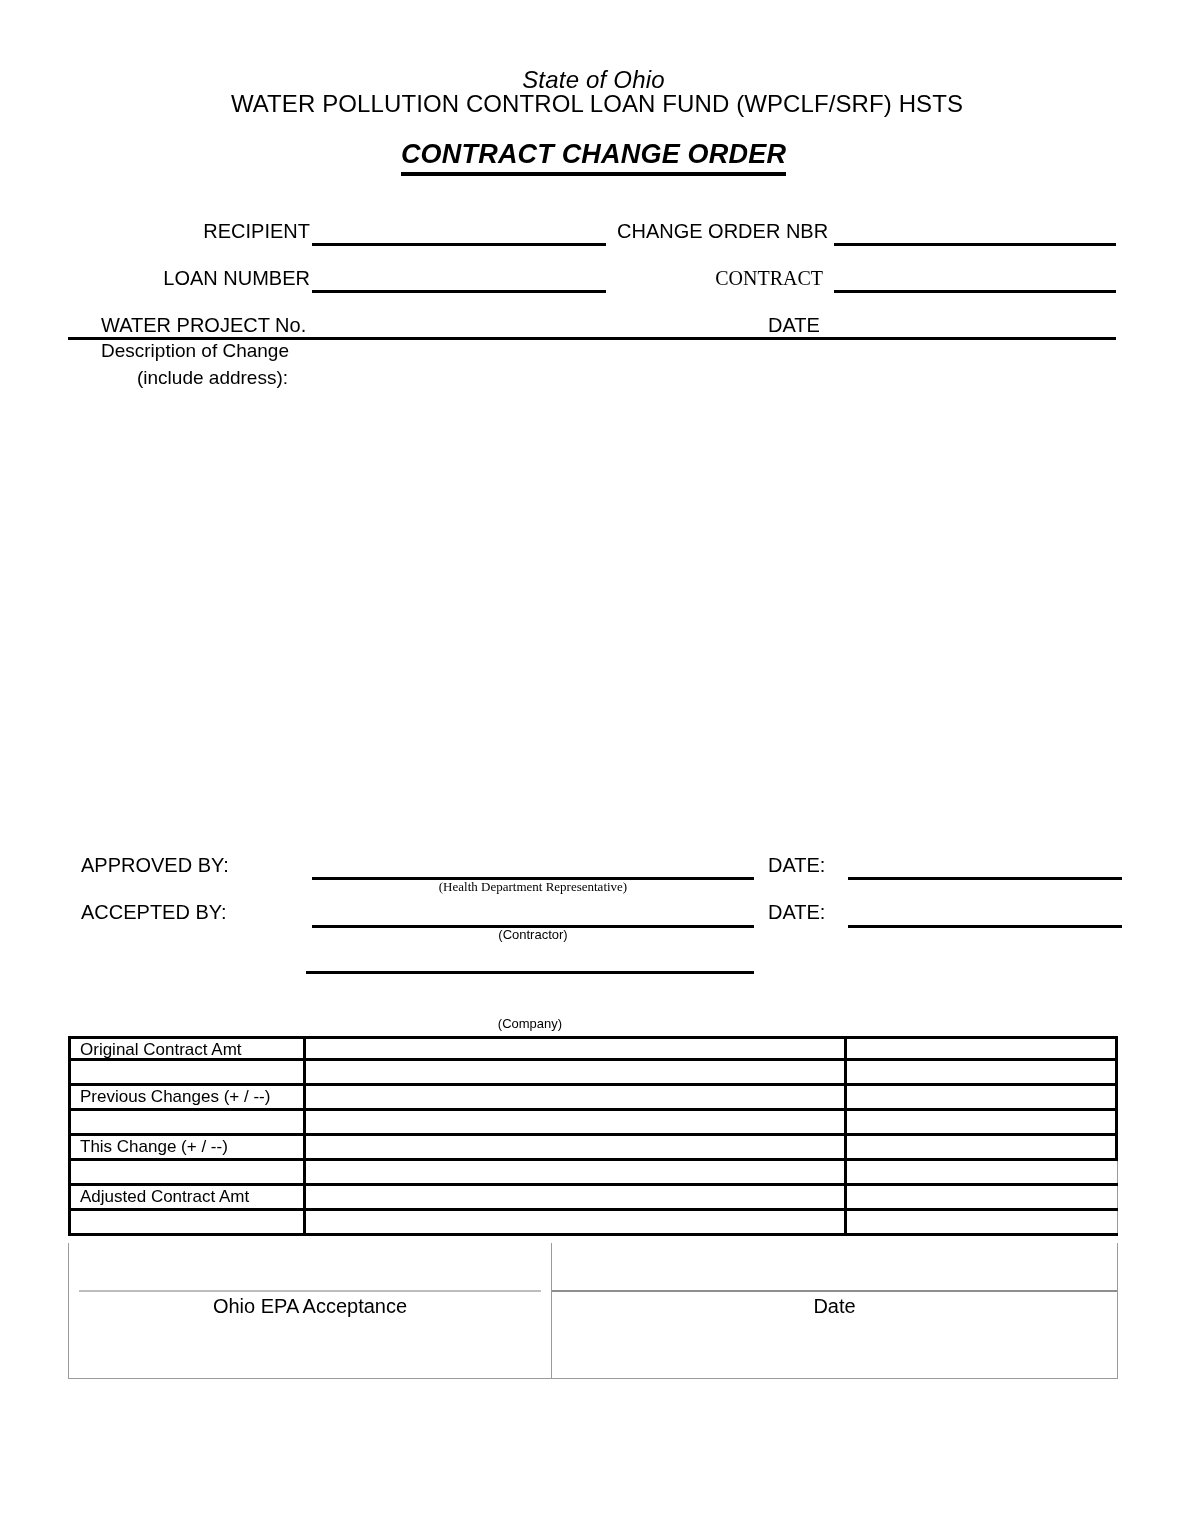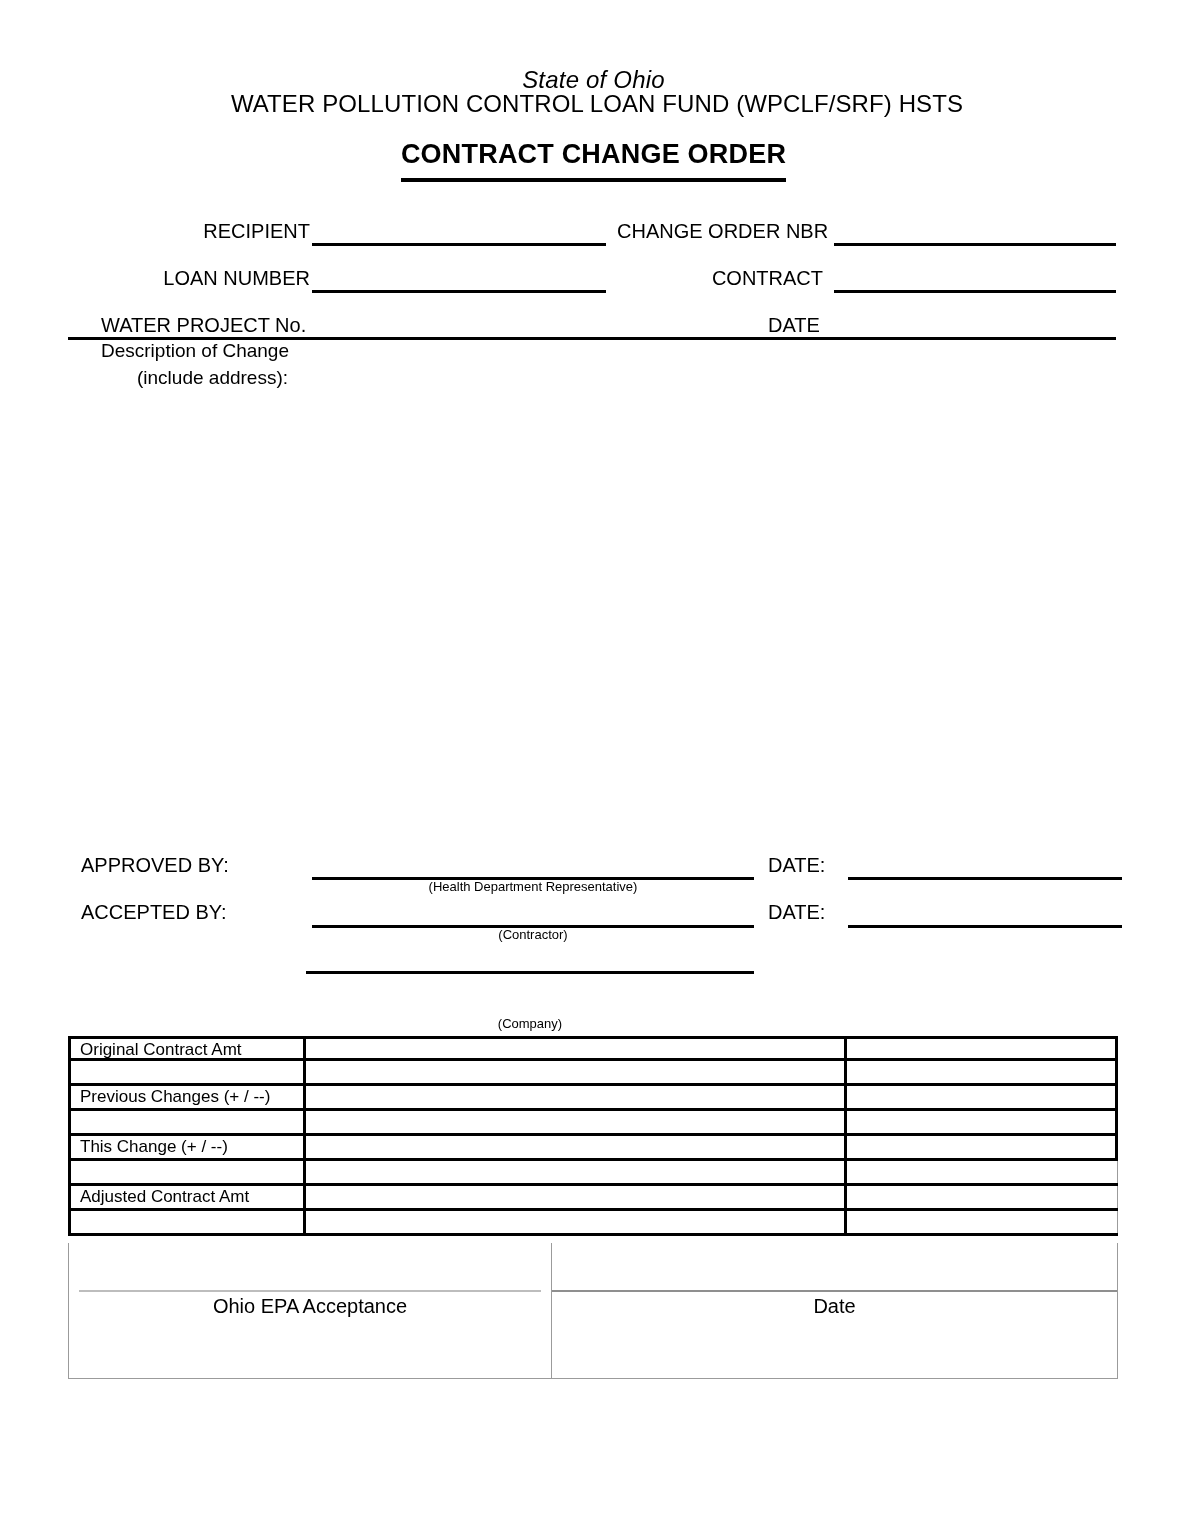--- a/index.html
+++ b/index.html
@@ -43,21 +43,22 @@
     position: absolute;
     left: 0; right: 0;
     top: 139px;
     text-align: center;
   }
   .hdr-title span {
     font-size: 27px;
     font-weight: bold;
     letter-spacing: 0.2px;
     border-bottom: 4px solid #000;
-    padding-bottom: 9px;
+    padding-bottom: 3px;
+    font-style: italic;
   }
 
   
   .lbl {
     position: absolute;
     font-size: 20px;
     white-space: nowrap;
     line-height: 1;
   }
   .lbl-r { text-align: right; }
@@ -171,39 +172,39 @@
   <div class="rule" style="left:312px; top:243px; width:294px;"></div>
 
   <div class="lbl" style="left:617px; top:221px;">CHANGE ORDER NBR</div>
   <div class="lbl" style="left:838px; top:221px;"></div>
   <div class="rule" style="left:834px; top:243px; width:282px;"></div>
 
   <div class="lbl lbl-r" style="left:60px; top:268px; width:250px;">LOAN NUMBER</div>
   <div class="lbl" style="left:316px; top:268px;"></div>
   <div class="rule" style="left:312px; top:290px; width:294px;"></div>
 
-  <div class="lbl lbl-r" style="left:560px; top:268px; width:263px;">CONTRACT</div>
+  <div class="lbl lbl-r" style="left:560px; top:268px; width:263px;font-family:Liberation Serif, serif;">CONTRACT</div>
   <div class="lbl" style="left:838px; top:268px;"></div>
   <div class="rule" style="left:834px; top:290px; width:282px;"></div>
 
   <div class="lbl" style="left:101px; top:315px;">WATER PROJECT No.</div>
   <div class="lbl" style="left:318px; top:315px;"></div>
   <div class="lbl" style="left:768px; top:315px;">DATE</div>
   <div class="lbl" style="left:840px; top:315px;"></div>
   <div class="rule" style="left:68px; top:337px; width:1048px;"></div>
 
   <div class="lbl" style="left:101px; top:341px; font-size:19px;">Description of Change</div>
   <div class="lbl" style="left:137px; top:368px; font-size:19px;">(include address):</div>
   <div style="position:absolute; left:101px; top:398px; width:1015px; height:430px;
               font-size:19px; line-height:24px; white-space:pre-wrap;"></div>
 
   <div class="lbl" style="left:81px; top:855px;">APPROVED BY:</div>
   <div class="lbl" style="left:318px; top:855px;"></div>
   <div class="rule" style="left:312px; top:877px; width:442px;"></div>
-  <div class="cap" style="left:312px; top:879px; width:442px;">(Health Department Representative)</div>
+  <div class="cap" style="left:312px; top:879px; width:442px;font-family:Liberation Serif, serif;">(Health Department Representative)</div>
 
   <div class="lbl" style="left:768px; top:855px;">DATE:</div>
   <div class="lbl" style="left:854px; top:855px;"></div>
   <div class="rule" style="left:848px; top:877px; width:274px;"></div>
 
   <div class="lbl" style="left:81px; top:902px;">ACCEPTED BY:</div>
   <div class="lbl" style="left:318px; top:902px;"></div>
   <div class="rule" style="left:312px; top:925px; width:442px;"></div>
   <div class="cap" style="left:312px; top:927px; width:442px;">(Contractor)</div>
 

